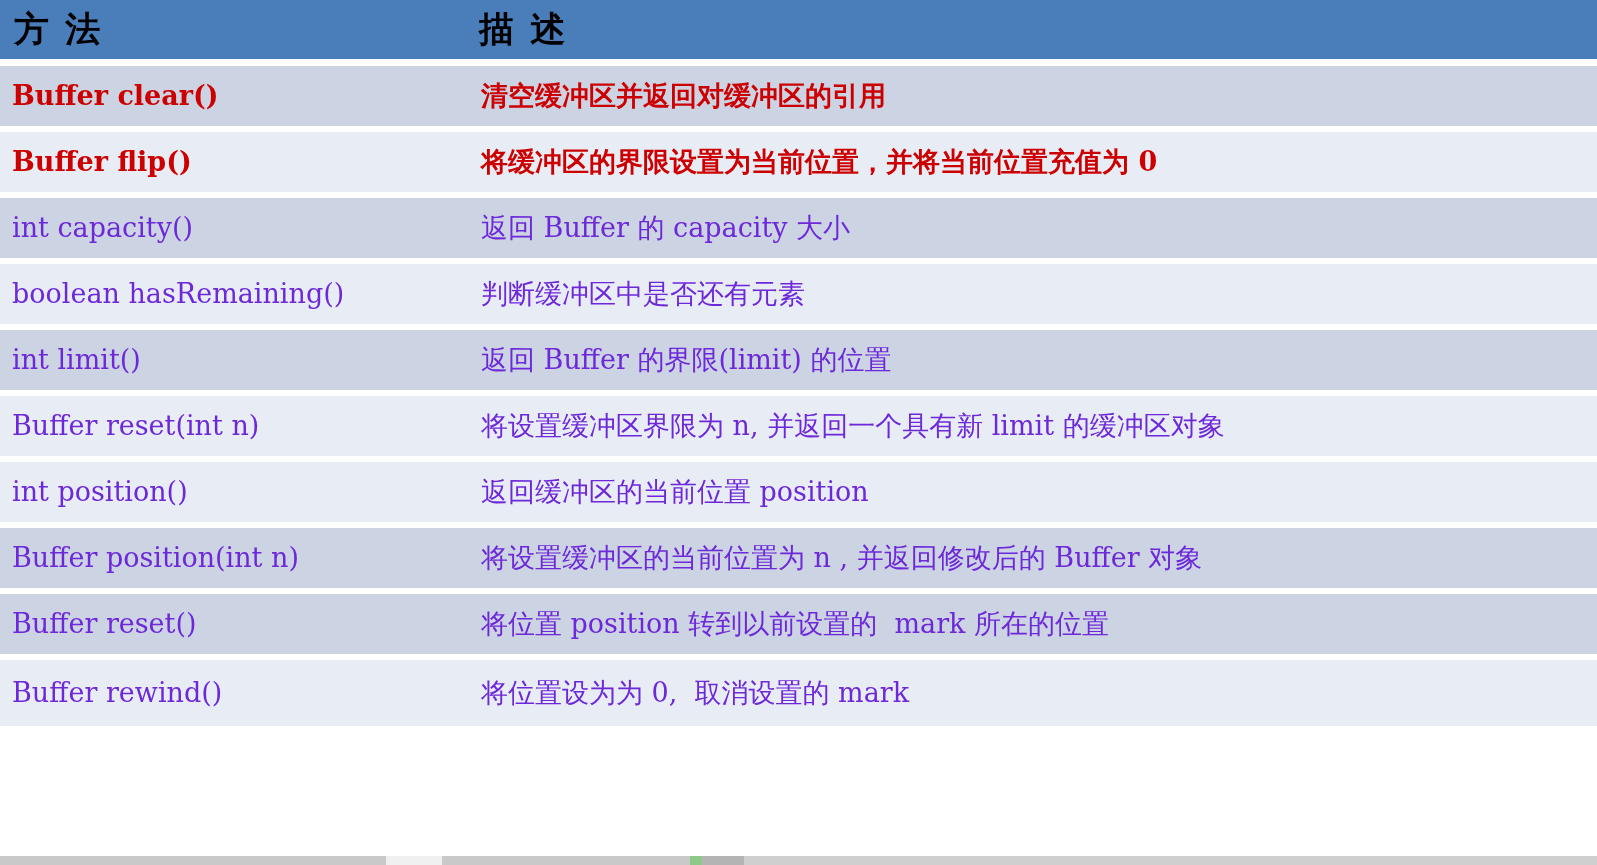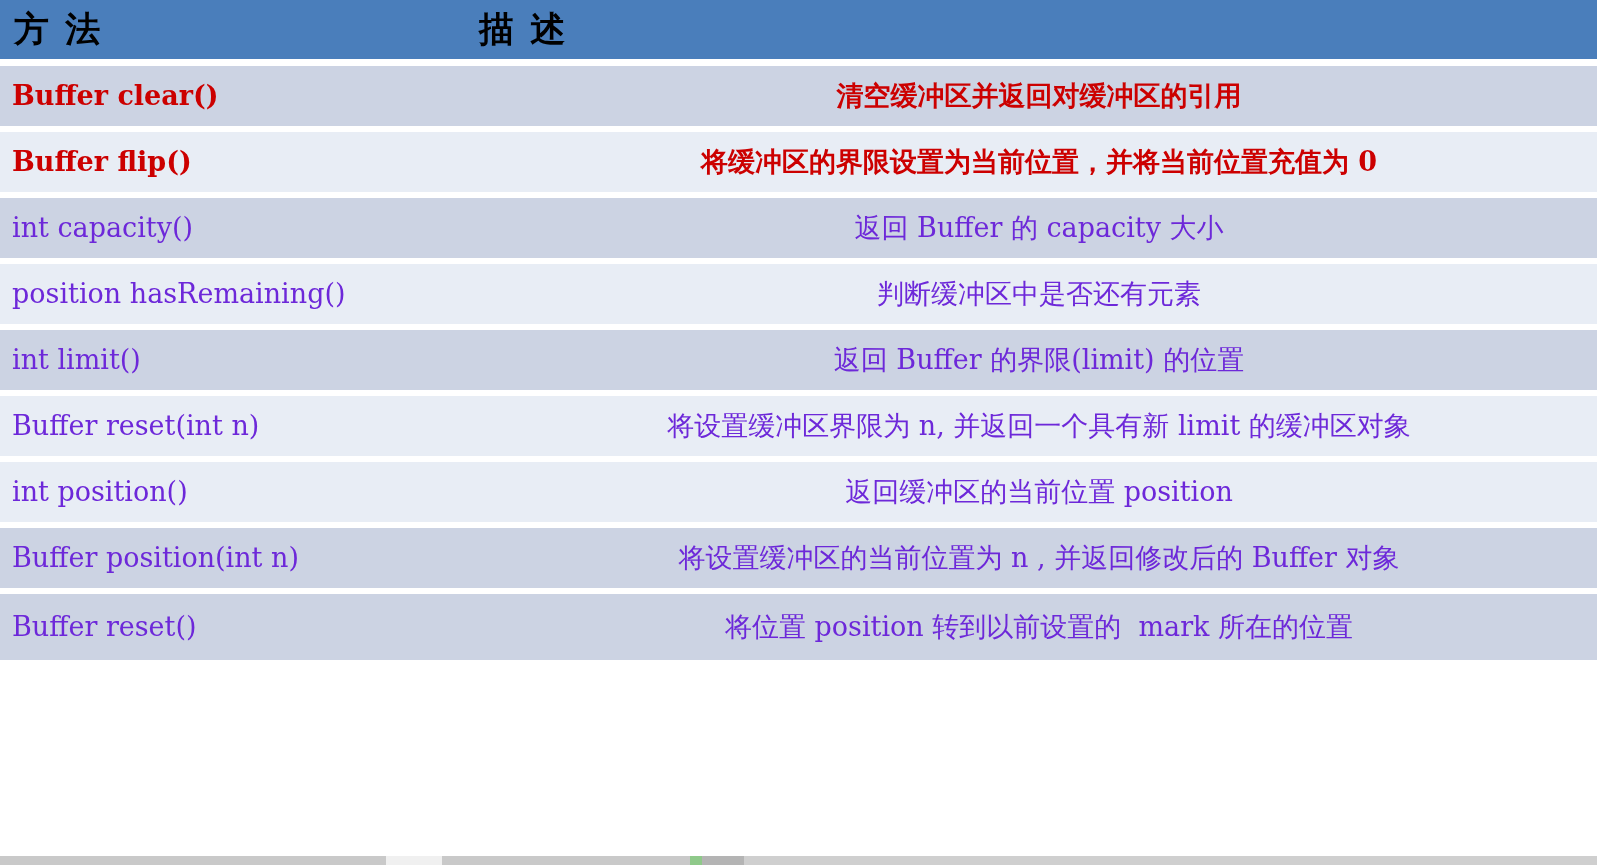--- a/index.html
+++ b/index.html
@@ -92,21 +92,20 @@
     line-height: 1.15;
     color: #6d28d9;
     white-space: pre;
   }
   .cell-text.emph {
     color: #cc0000;
     font-weight: bold;
   }
   .col-desc .cell-text {
     padding-left: 4px;
-    text-align: center;
   }
 
   
   #bottom-strip {
     position: absolute;
     left: 0;
     top: 856px;
     width: 1597px;
     height: 9px;
     background: #cfcfcf;
@@ -155,21 +154,21 @@
         <tr class="row-dark">
           <td class="col-method">
             <span class="cell-text">int capacity()</span>
           </td>
           <td class="col-desc">
             <span class="cell-text">返回 Buffer 的 capacity 大小</span>
           </td>
         </tr>
         <tr class="row-light">
           <td class="col-method">
-            <span class="cell-text">position hasRemaining()</span>
+            <span class="cell-text">boolean hasRemaining()</span>
           </td>
           <td class="col-desc">
             <span class="cell-text">判断缓冲区中是否还有元素</span>
           </td>
         </tr>
         <tr class="row-dark">
           <td class="col-method">
             <span class="cell-text">int limit()</span>
           </td>
           <td class="col-desc">
@@ -199,20 +198,28 @@
           <td class="col-desc">
             <span class="cell-text">将设置缓冲区的当前位置为 n , 并返回修改后的 Buffer 对象</span>
           </td>
         </tr>
         <tr class="row-dark">
           <td class="col-method">
             <span class="cell-text">Buffer reset()</span>
           </td>
           <td class="col-desc">
             <span class="cell-text">将位置 position 转到以前设置的  mark 所在的位置</span>
+          </td>
+        </tr>
+        <tr class="row-light">
+          <td class="col-method">
+            <span class="cell-text">Buffer rewind()</span>
+          </td>
+          <td class="col-desc">
+            <span class="cell-text">将位置设为为 0,  取消设置的 mark</span>
           </td>
         </tr>
       </tbody>
   </table>
 
   <div id="bottom-strip">
     <div class="seg seg-a"></div>
     <div class="seg seg-b"></div>
     <div class="seg seg-c"></div>
     <div class="seg seg-green"></div>

